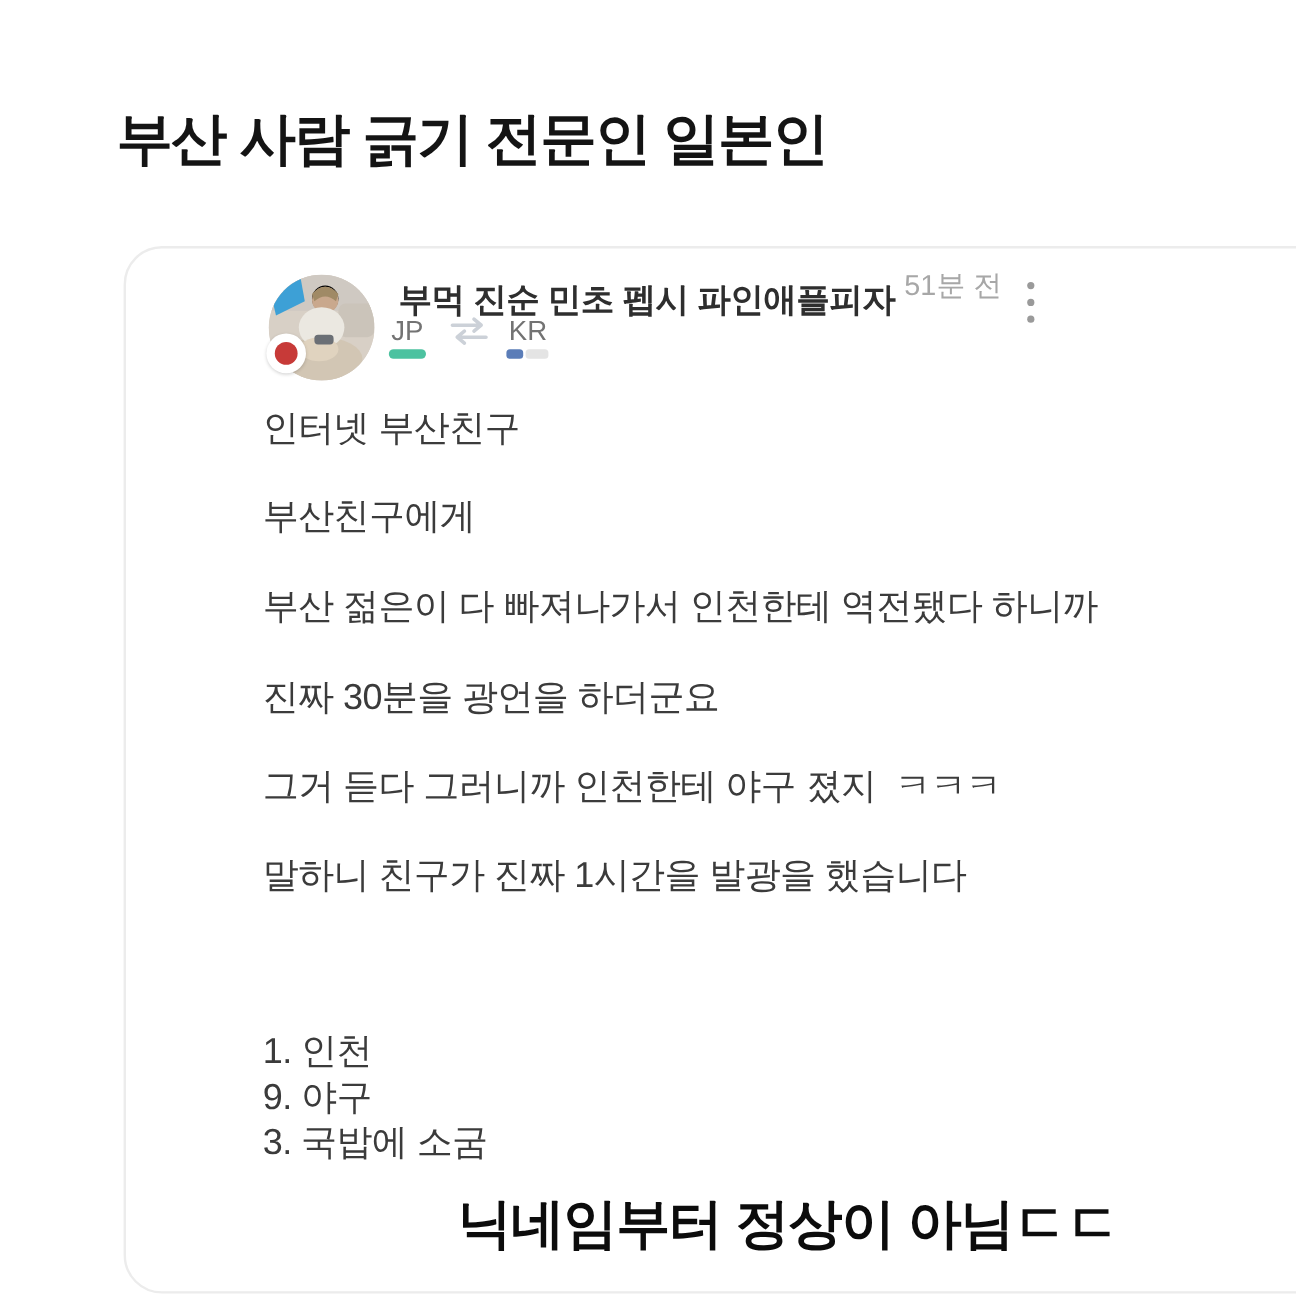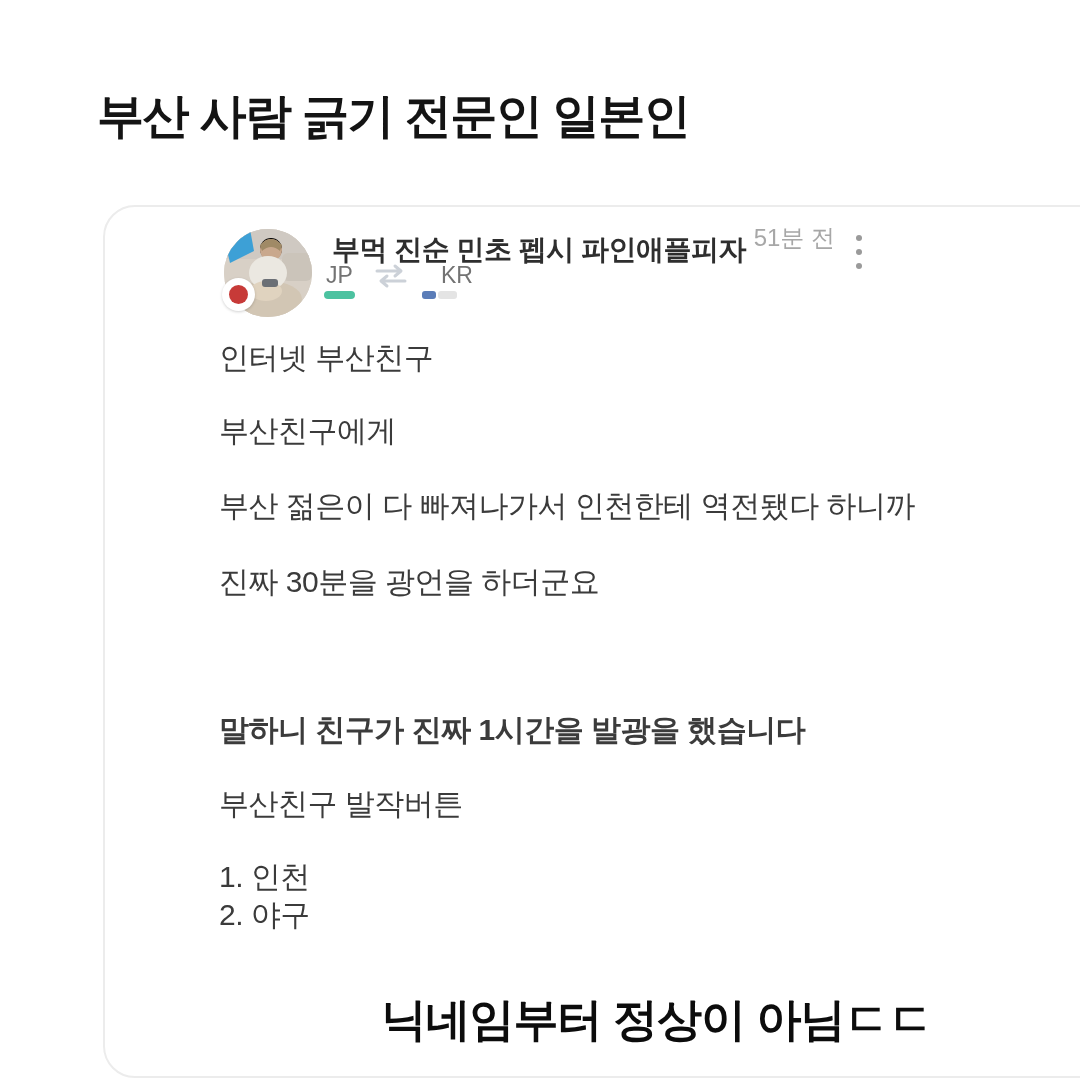--- a/index.html
+++ b/index.html
@@ -33,21 +33,21 @@
   }
   .author{
     position:absolute;left:227px;top:24px;
     font-size:28px;font-weight:700;color:#2e2e2e;letter-spacing:-0.5px;
     white-space:nowrap;
   }
   .lang-label{
     position:absolute;top:55px;font-size:23px;font-weight:500;color:#737373;
   }
   .lang-jp{left:221px;}
-  .lang-kr{left:336px;}
+  .lang-kr{left:319px;}
   .jp-underline{
     position:absolute;left:219px;top:84px;width:31px;height:8px;
     background:#4cc2a0;border-radius:4px;
   }
   .kr-bar-active{
     position:absolute;left:317px;top:84px;width:14px;height:8px;
     background:#5b7db8;border-radius:3px;
   }
   .kr-bar-inactive{
     position:absolute;left:333px;top:84px;width:19px;height:8px;
@@ -64,21 +64,21 @@
     background:#9a9a9a;
   }
   .kebab .d1{top:0;} .kebab .d2{top:14px;} .kebab .d3{top:28px;}
   
   .para{
     position:absolute;left:114px;
     font-size:30px;color:#3b3b3b;letter-spacing:-0.5px;
     white-space:pre;line-height:1;
   }
   .p0{top:136px;} .p1{top:209px;} .p2{top:284px;} .p3{top:360px;}
-  .p4{top:434px;} .p5{top:508px;font-weight:bold;} .p6{top:582px;}
+  .p4{top:434px;} .p5{top:508px;} .p6{top:582px;}
   .l0{top:655px;} .l1{top:693px;} .l2{top:731px;}
   .caption{
     position:absolute;left:0;top:783px;width:100%;
     padding-left:76px;box-sizing:border-box;text-align:center;
     font-size:45px;font-weight:700;color:#0c0c0c;letter-spacing:-1px;
     white-space:nowrap;
   }
 </style>
 </head>
 <body>
@@ -123,22 +123,23 @@
     <div class="kebab">
       <span class="d1"></span>
         <span class="d2"></span>
         <span class="d3"></span>
     </div>
 
     <div class="para p0">인터넷 부산친구</div>
     <div class="para p1">부산친구에게</div>
     <div class="para p2">부산 젊은이 다 빠져나가서 인천한테 역전됐다 하니까</div>
     <div class="para p3">진짜 30분을 광언을 하더군요</div>
+    <div class="para p4">그거 듣다 그러니까 인천한테 야구 졌지  ㅋㅋㅋ</div>
     <div class="para p5">말하니 친구가 진짜 1시간을 발광을 했습니다</div>
-    <div class="para p6">부산친구 발작버튼</div>
 
     <div class="para l0">1. 인천</div>
-    <div class="para l1">2. 야구</div>
+    <div class="para l1">9. 야구</div>
+    <div class="para l2">3. 국밥에 소굼</div>
 
     <div class="caption">닉네임부터 정상이 아님ㄷㄷ</div>
 
   </div>
 </div>
 
 </body></html>

